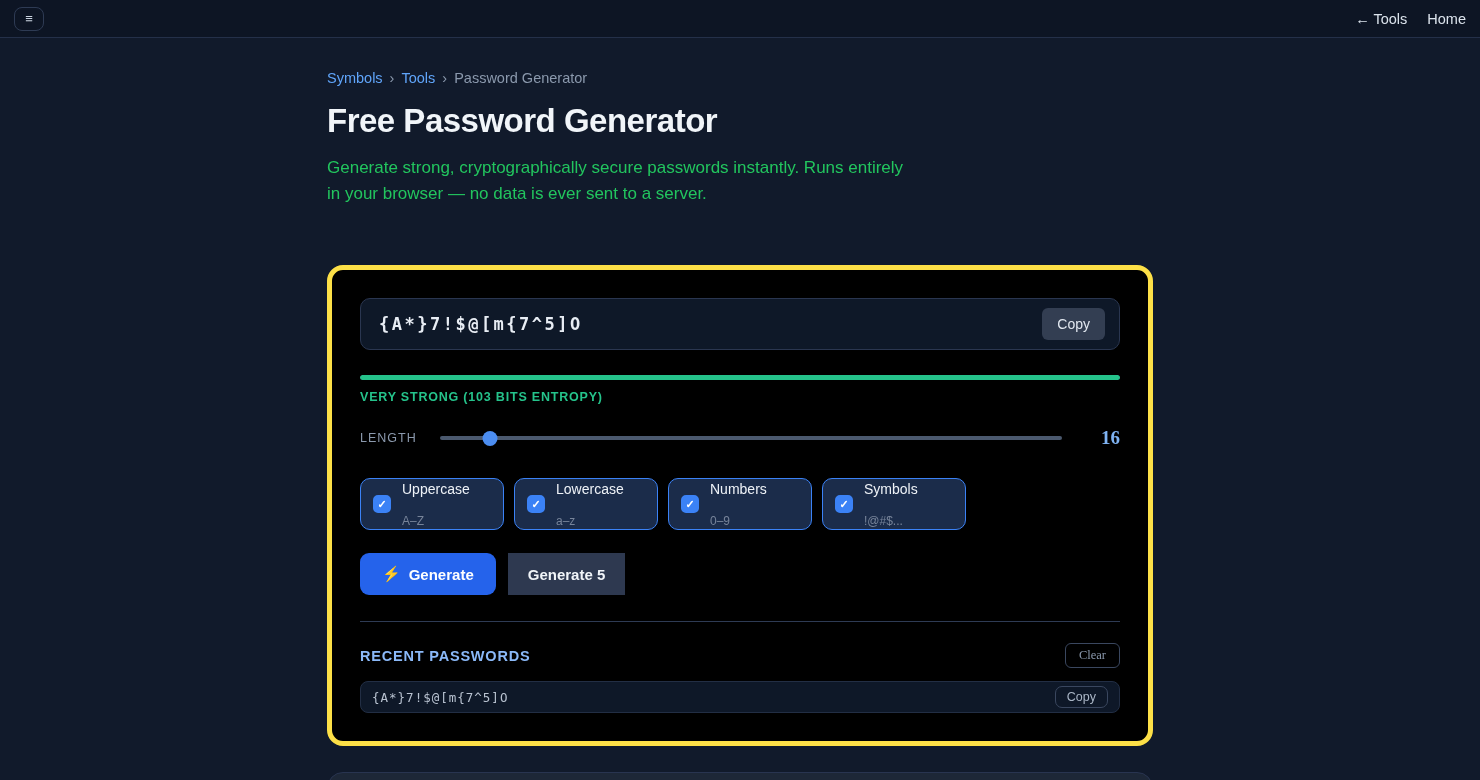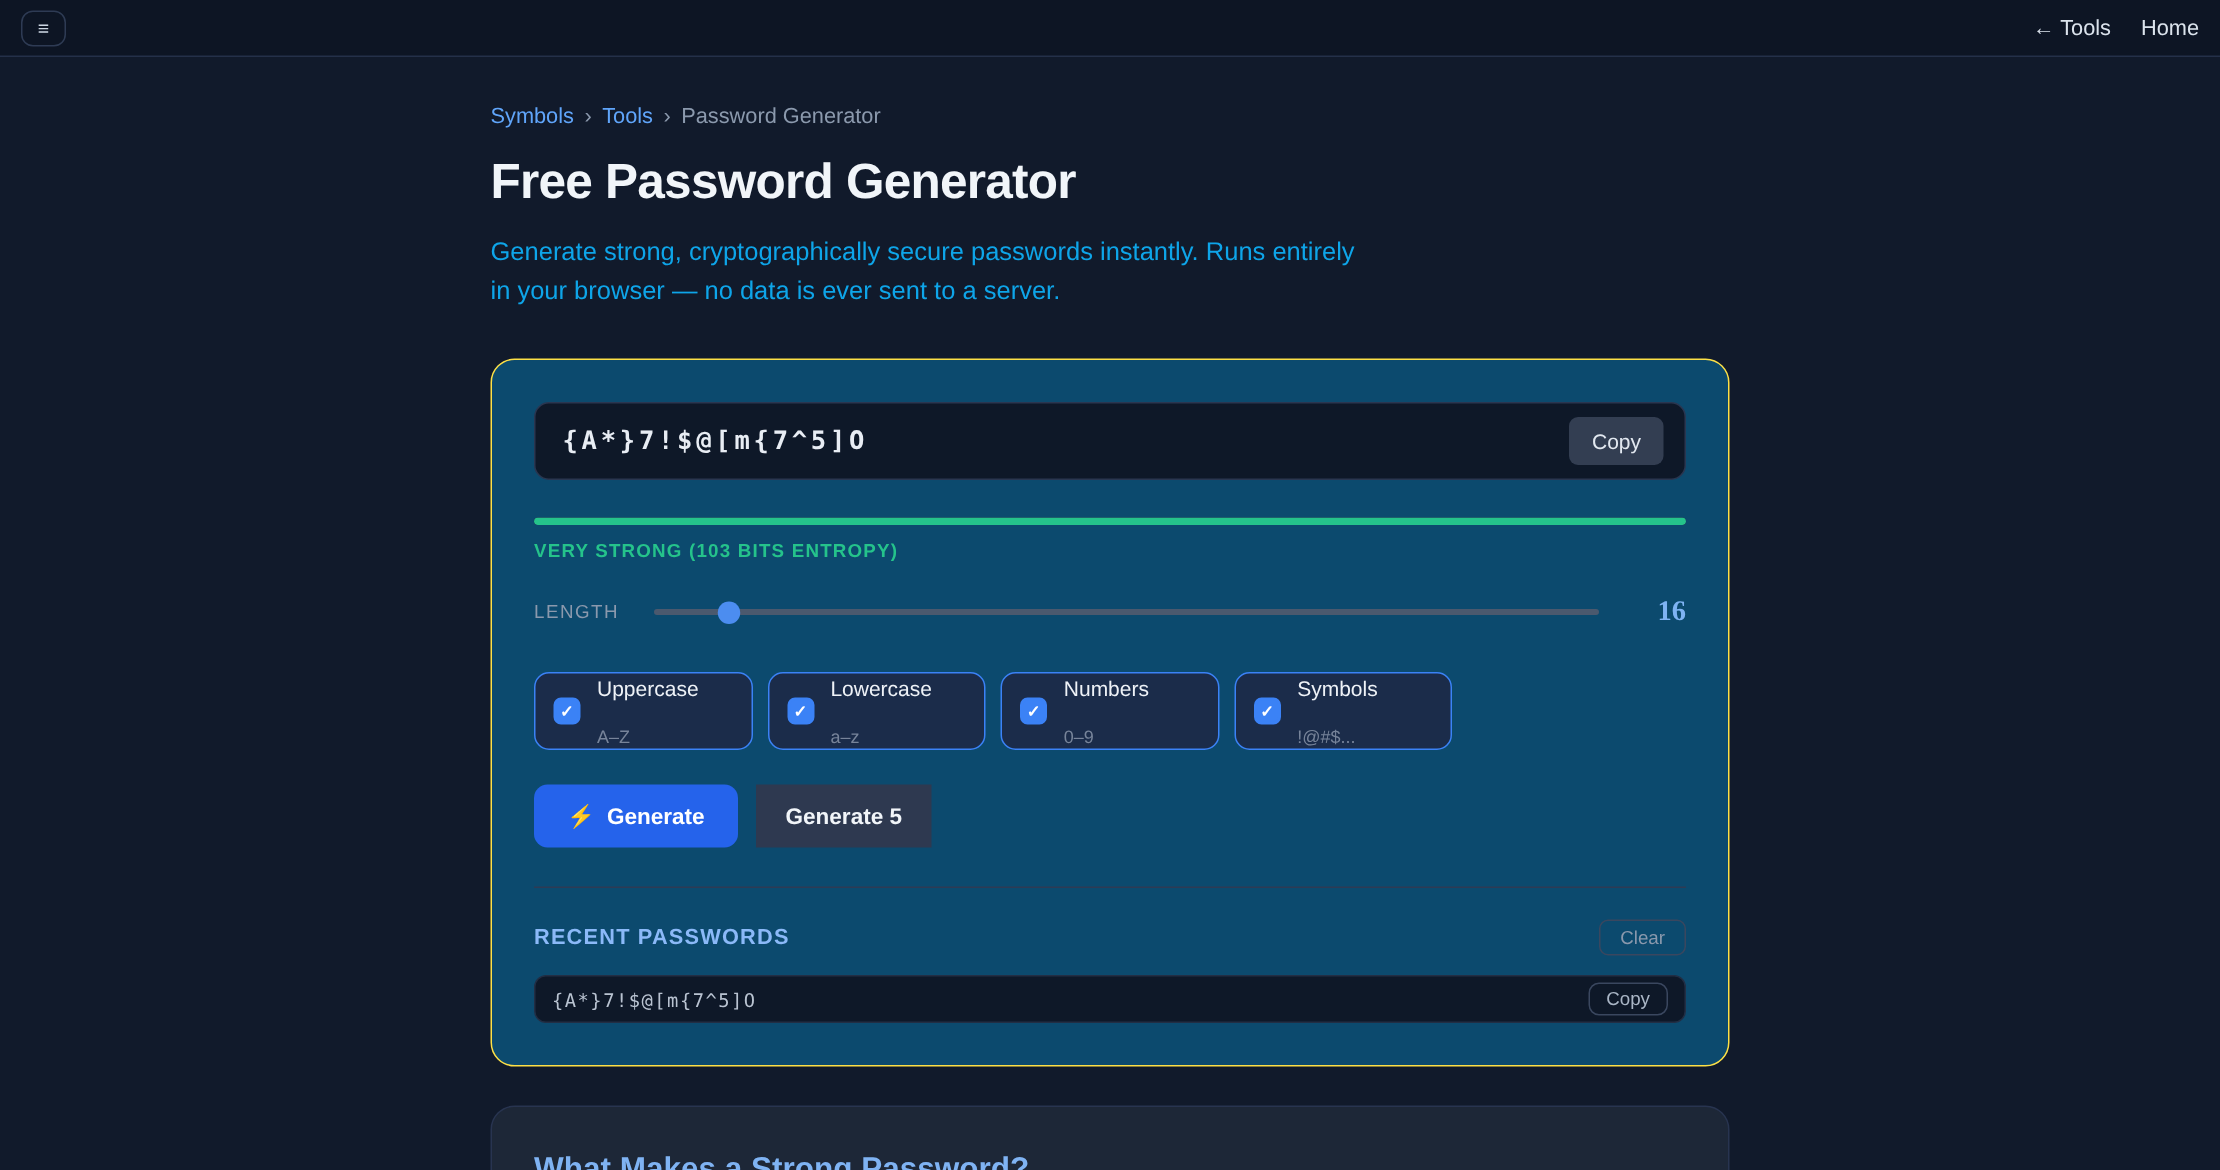--- a/index.html
+++ b/index.html
@@ -27,27 +27,27 @@
   
   .container { width:826px; margin:0 auto; }
   .breadcrumb { margin-top:32px; font-size:14.5px; color:#8b99ad; }
   .breadcrumb .link { color:#60a5fa; text-decoration:none; cursor:pointer; }
   .breadcrumb .sep { margin:0 7px; color:#8b99ad; }
   h1.page-title {
     margin-top:16px; font-size:33px; font-weight:bold; color:#f1f5f9;
     letter-spacing:-0.5px;
   }
   .subtitle {
-    margin-top:15px; font-size:17px; line-height:26px; color:#0ea5e9;
+    margin-top:15px; font-size:17px; line-height:26px; color:#22c55e;
     max-width:580px;
   }
 
   
   .card {
-    margin-top:32px; background:#0c4a6e; border:1px solid #fde047;
+    margin-top:58px; background:#000000; border:5px solid #fde047;
     border-radius:16px; padding:28px;
   }
   .pw-box {
     display:flex; align-items:center; justify-content:space-between;
     background:#0e1828; border:1px solid #2a3650; border-radius:10px;
     padding:10px 14px 10px 18px; height:52px;
   }
   .pw-text {
     font-family:"DejaVu Sans Mono", monospace; font-weight:bold;
     font-size:17px; letter-spacing:2.5px; color:#e8edf4;
@@ -120,21 +120,21 @@
   
   .recent-head {
     margin-top:21px; display:flex; align-items:center; justify-content:space-between;
   }
   .recent-title {
     color:#8bb9f8; font-weight:bold; font-size:14.5px; letter-spacing:0.8px;
   }
   .clear-btn {
     background:transparent; border:1px solid #3a475f; color:#8b99ad;
     font-size:12.5px; padding:4px 13px; border-radius:6px; cursor:pointer;
-    font-family:Liberation Sans, sans-serif;
+    font-family:Liberation Serif, serif;
     text-align:right;
   }
   .recent-item {
     margin-top:13px; background:#0e1828; border:1px solid #222e44;
     border-radius:8px; padding:6px 11px;
     display:flex; align-items:center; justify-content:space-between; height:32px;
   }
   .recent-pw {
     font-family:"DejaVu Sans Mono", monospace; font-size:12.5px;
     color:#b9c3d1; letter-spacing:1px;

